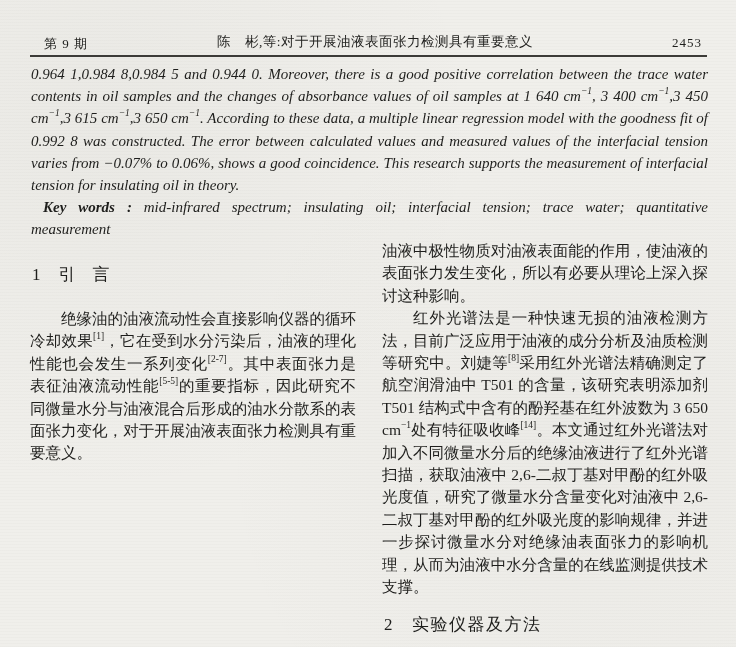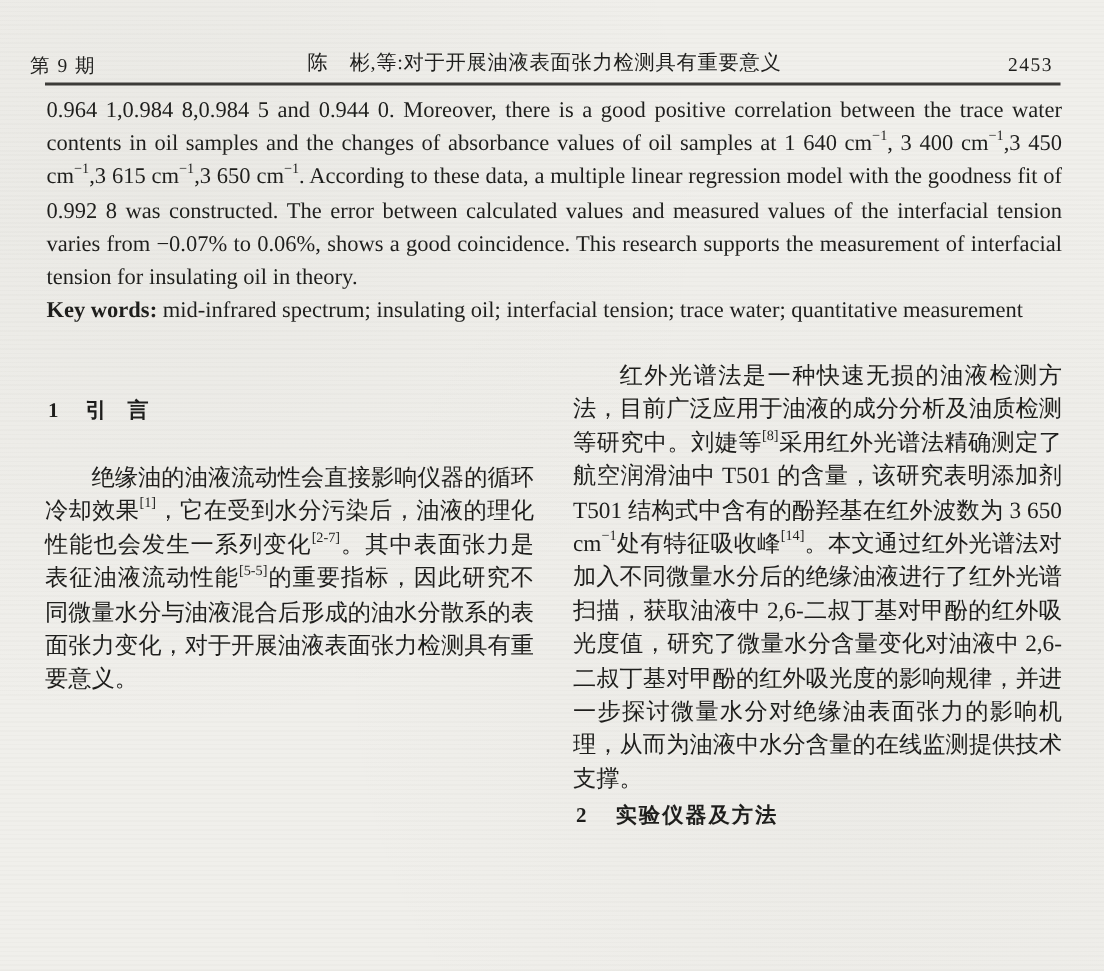--- a/index.html
+++ b/index.html
@@ -14,56 +14,56 @@
     overflow:hidden;
     color:#1e1e1c;
     background-color:#f0efeb;
     background-image:
       repeating-linear-gradient(0deg, rgba(90,90,80,0.025) 0 1px, transparent 1px 3px),
       radial-gradient(circle at 15% 20%, rgba(120,120,110,0.05), transparent 45%),
       radial-gradient(circle at 80% 70%, rgba(120,120,110,0.04), transparent 50%);
   }
   
   .jheader{
-    position:absolute;top:33px;left:20px;right:30px;height:20px;
+    position:absolute;top:33px;left:44px;right:30px;height:20px;
     font-size:13px;
   }
   .jheader .issue{position:absolute;left:0;top:2px;letter-spacing:1px;}
   .jheader .rtitle{
     position:absolute;left:50%;top:0;transform:translateX(-50%);
     white-space:nowrap;font-size:13.5px;letter-spacing:0.5px;
   }
   .jheader .pageno{position:absolute;right:4px;top:2px;letter-spacing:1px;text-align:center;}
   .hrule{
     position:absolute;top:55px;left:30px;width:677px;height:2px;
     background:#3c3b38;
   }
   
   .abstract{
     position:absolute;top:63px;left:31px;width:677px;
     font-size:15px;line-height:22.2px;text-align:justify;
   }
-  .abstract p{margin:0;}
-  .kw-label{font-weight:bold;}
+  .abstract p{margin:0;font-style:italic;}
+  .kw-label{font-weight:bold;margin-left:12px;}
   
   .columns{
     position:absolute;top:240px;left:30px;width:678px;
     display:flex;gap:26px;
     font-size:15.5px;line-height:22.4px;
   }
   .col{flex:1 1 0;min-width:0;text-align:justify;}
   .col p{margin:0;}
   .col p.indent{text-indent:2em;}
   .sec-heading{
-    font-weight:bold;font-size:14px;line-height:22px;
+    font-weight:normal;font-size:17px;line-height:22px;
     white-space:nowrap;
   }
   .sec-heading .h-num{margin-right:18px;}
   .sec-heading.h1{margin:24px 0 22px 2px;}
-  .sec-heading.h2{margin:3px 0 0 2px;letter-spacing:1.5px;}
+  .sec-heading.h2{margin:15px 0 0 2px;letter-spacing:1.5px;}
   sup.sup{
     font-size:9.5px;line-height:0;position:relative;top:-1px;
     vertical-align:super;letter-spacing:0;
   }
 </style>
 </head>
 <body>
 
 <div class="page">
 
@@ -82,20 +82,21 @@
   <div class="columns">
 
     <div class="col">
       <div class="sec-heading h1">
         <span class="h-num">1</span><span>引　言</span>
       </div>
       <p class="indent">绝缘油的油液流动性会直接影响仪器的循环冷却效果<sup class="sup">[1]</sup>，它在受到水分污染后，油液的理化性能也会发生一系列变化<sup class="sup">[2-7]</sup>。其中表面张力是表征油液流动性能<sup class="sup">[5-5]</sup>的重要指标，因此研究不同微量水分与油液混合后形成的油水分散系的表面张力变化，对于开展油液表面张力检测具有重要意义。</p>
     </div>
 
     <div class="col">
+      <p>油液中极性物质对油液表面能的作用，使油液的表面张力发生变化，所以有必要从理论上深入探讨这种影响。</p>
       <p class="indent">红外光谱法是一种快速无损的油液检测方法，目前广泛应用于油液的成分分析及油质检测等研究中。刘婕等<sup class="sup">[8]</sup>采用红外光谱法精确测定了航空润滑油中 T501 的含量，该研究表明添加剂 T501 结构式中含有的酚羟基在红外波数为 3 650 cm<sup class="sup">−1</sup>处有特征吸收峰<sup class="sup">[14]</sup>。本文通过红外光谱法对加入不同微量水分后的绝缘油液进行了红外光谱扫描，获取油液中 2,6-二叔丁基对甲酚的红外吸光度值，研究了微量水分含量变化对油液中 2,6-二叔丁基对甲酚的红外吸光度的影响规律，并进一步探讨微量水分对绝缘油表面张力的影响机理，从而为油液中水分含量的在线监测提供技术支撑。</p>
       <div class="sec-heading h2">
         <span class="h-num">2</span><span>实验仪器及方法</span>
       </div>
     </div>
 
   </div>
 </div>
 
 </body></html>

